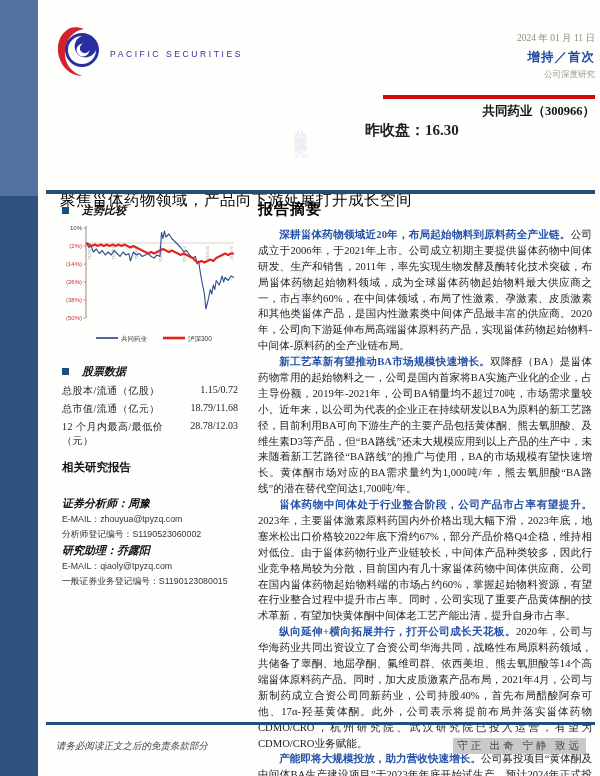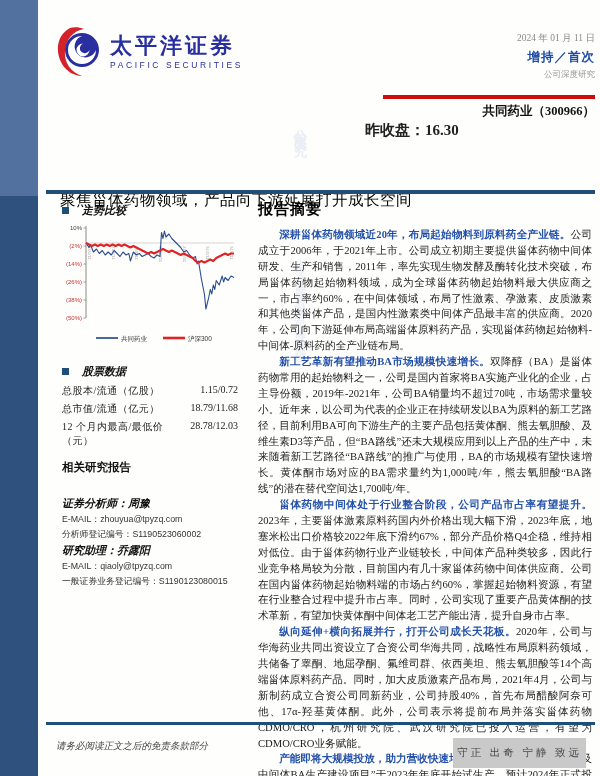--- a/index.html
+++ b/index.html
@@ -44,21 +44,21 @@
   
   #summary-head{position:absolute;left:258px;top:200px;font-size:15px;font-weight:bold;color:#000;
                 font-family:"Liberation Sans", sans-serif;letter-spacing:1px;}
   #summary-body{position:absolute;left:258px;top:227px;width:334px;}
   #summary-body p{margin:0;font-size:10.6px;line-height:1.5;text-align:justify;text-indent:2em;color:#1c1c1c;}
   #summary-body p .lead{font-weight:bold;color:#2350a8;}
   
   #footer-rule{position:absolute;left:46px;right:5px;top:722px;height:3px;background:#1f4e79;}
   #footer-left{position:absolute;left:56px;top:740px;font-size:9.5px;font-style:italic;color:#444;}
   #footer-right{position:absolute;right:14px;top:738px;font-size:10.5px;color:#4a4a4a;background:#c9c9c9;
-                padding:8px 4px;letter-spacing:3px;}
+                padding:1px 4px;letter-spacing:3px;}
   
   svg text{font-family:"Liberation Sans", sans-serif;}
 </style>
 </head>
 <body>
 
 <div id="page">
 
   <div class="band" id="band-top"></div>
   <div class="band" id="band-bottom"></div>
@@ -67,21 +67,20 @@
 
   <div id="logo">
     <svg width="46" height="52" viewBox="0 0 46 52">
       <path d="M14 2 C2 8 -2 24 6 38 C10 45 18 50 26 50 C14 46 8 36 9 25 C10 13 17 5 28 3 C23 1 18 1 14 2 Z" fill="#d2232a"></path>
       <circle cx="26" cy="24" r="17" fill="#2a2fa0"></circle>
       <path d="M26 10 a14 14 0 1 0 14 14 a11 11 0 1 1 -14 -14 Z" fill="#ffffff"></path>
       <circle cx="27" cy="24" r="6.5" fill="#2a2fa0"></circle>
       <path d="M27 17.5 a6.5 6.5 0 1 0 6.5 6.5 a5 5 0 1 1 -6.5 -6.5 Z" fill="#ffffff"></path>
     </svg>
     <div id="logo-text">
-      <div id="brand-cn">太平洋证券</div>
       <div id="brand-en">PACIFIC SECURITIES</div>
     </div>
   </div>
 
   <div id="hdr-right">
     <div id="hdr-date">2024 年 01 月 11 日</div>
     <div id="hdr-rating">增持／首次</div>
     <div id="hdr-type">公司深度研究</div>
   </div>
   <div id="hdr-redline"></div>

